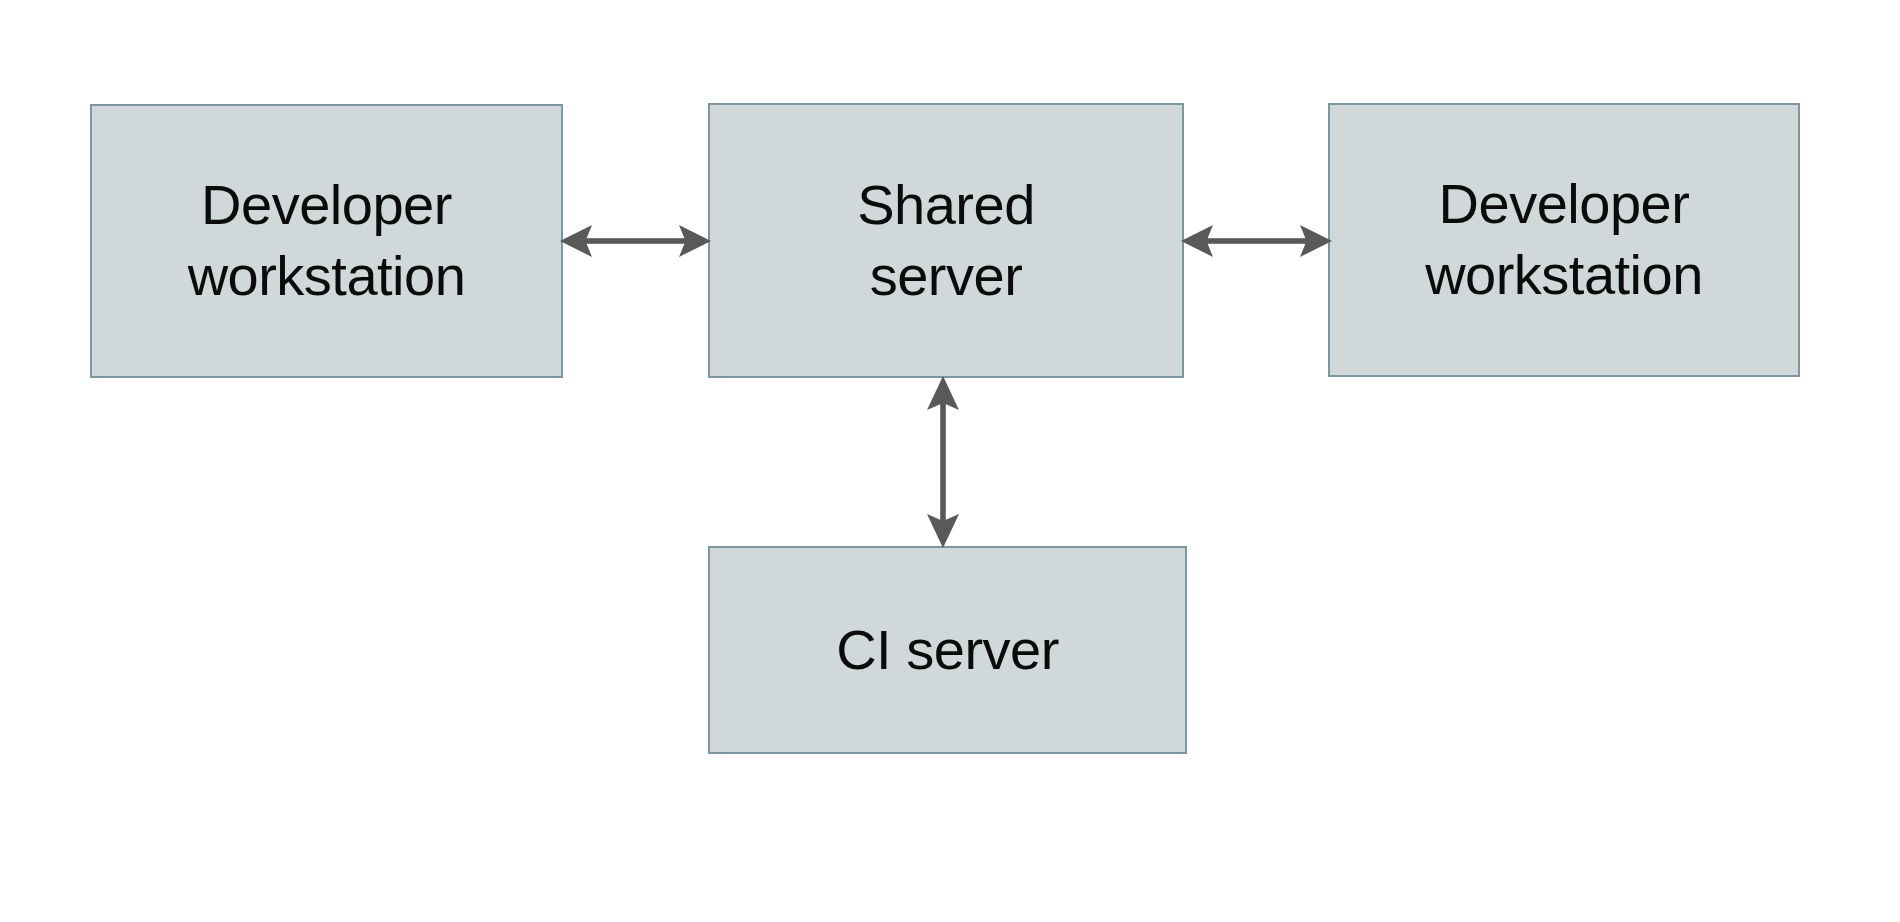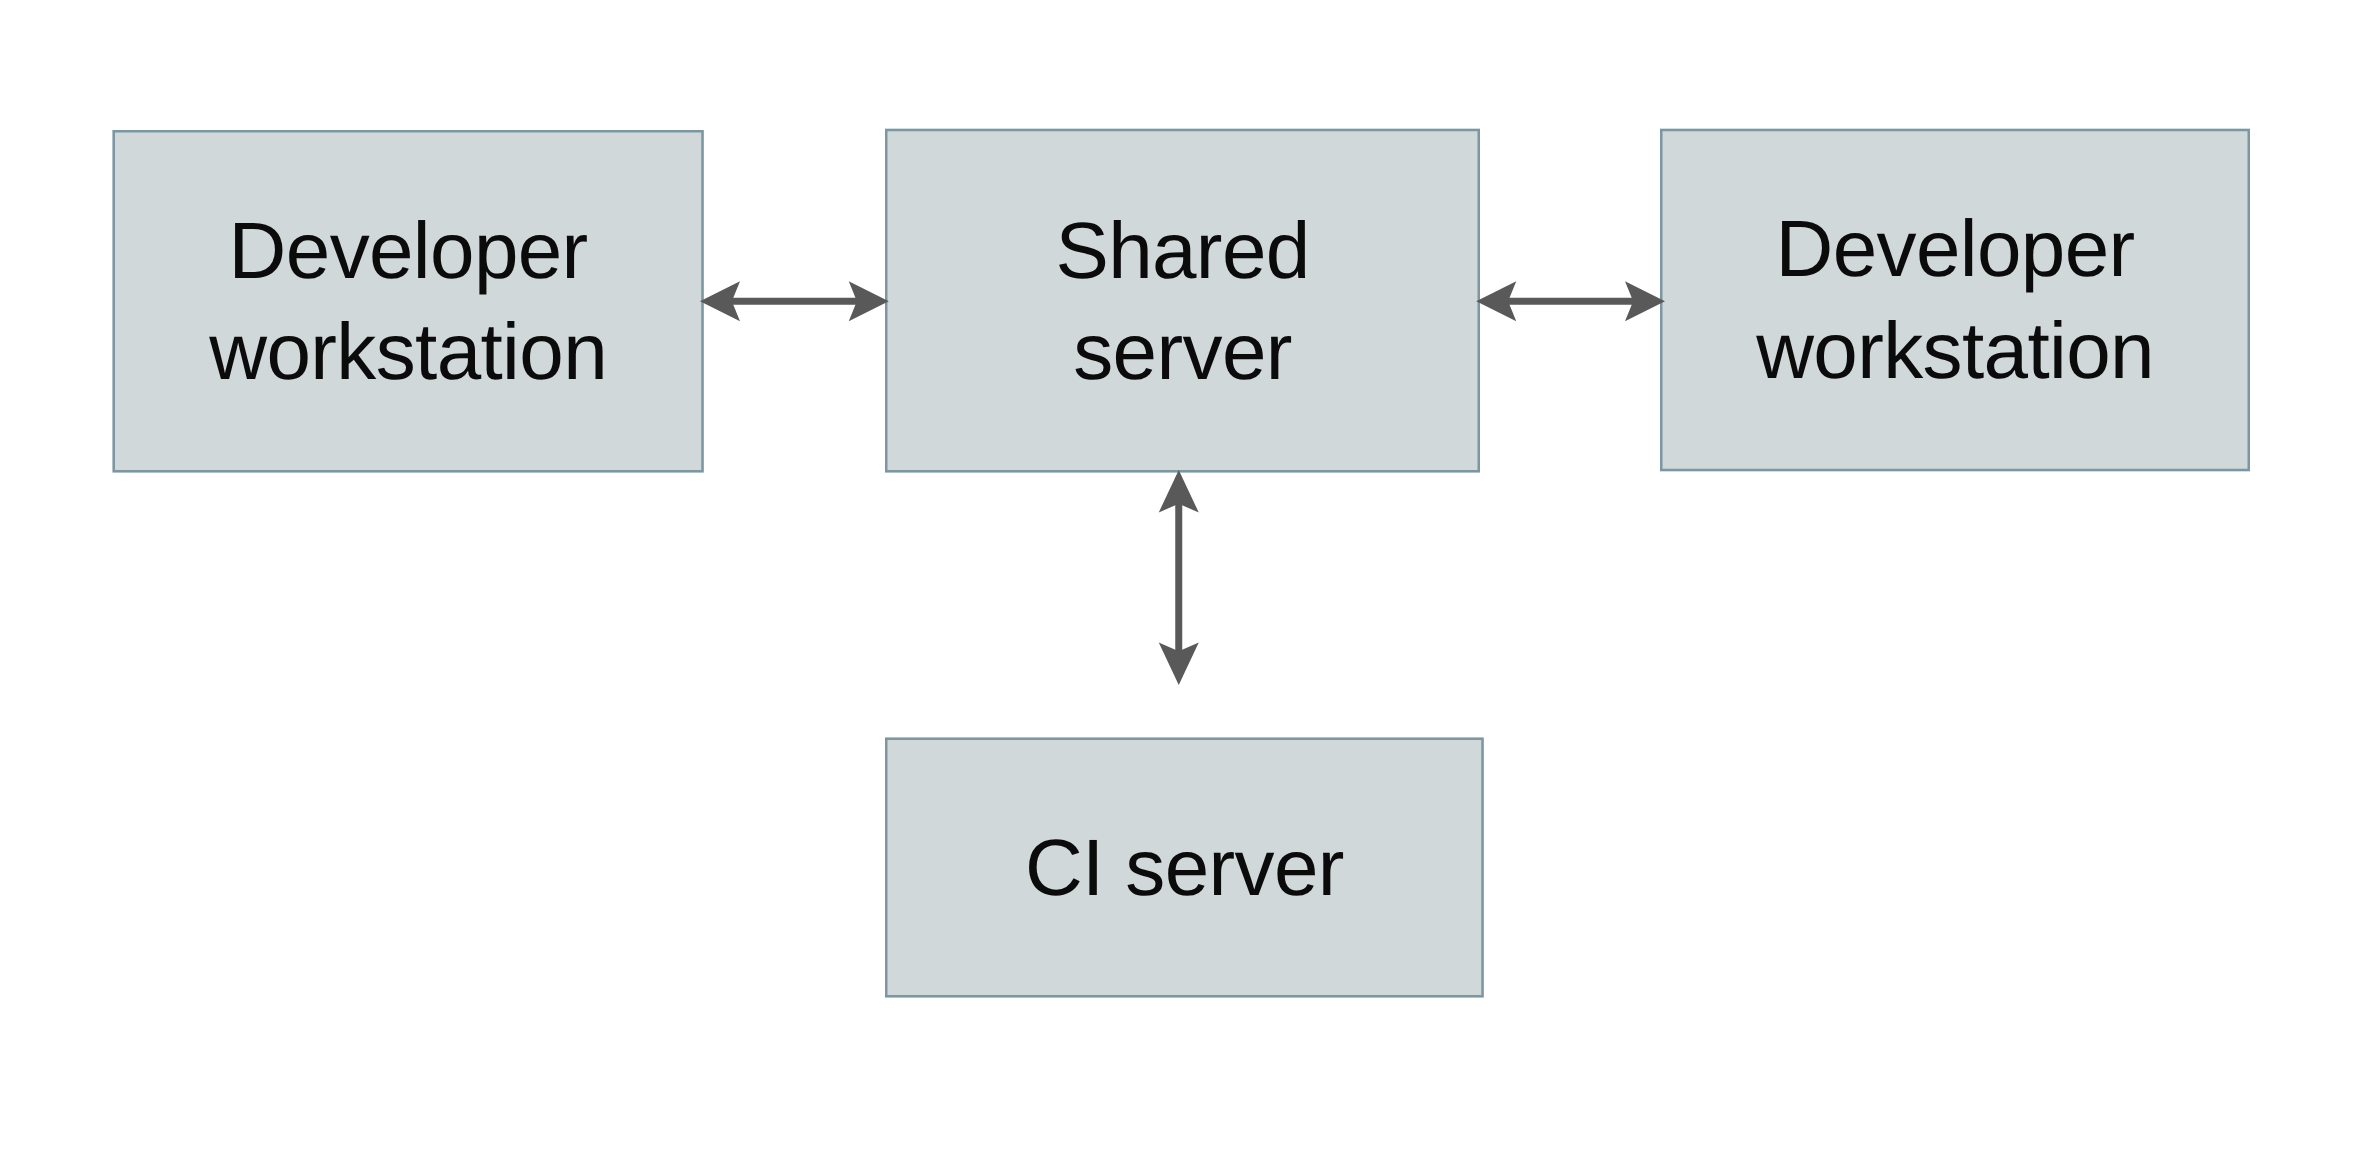--- a/index.html
+++ b/index.html
@@ -22,32 +22,32 @@
     box-sizing: border-box;
     background: #d0d8da;
     border: 2px solid #7d97a2;
     display: flex;
     align-items: center;
     justify-content: center;
     text-align: center;
   }
   .node-label {
     font-family: "Liberation Sans", sans-serif;
-    font-size: 64px;
+    font-size: 56px;
     line-height: 1.26;
     color: #0b0b0b;
     letter-spacing: -0.5px;
     font-weight: 400;
     white-space: pre-line;
     padding: 0 8px;
   }
   #node-dev-left  { left: 90px;   top: 104px; width: 473px; height: 274px; }
   #node-shared    { left: 708px;  top: 103px; width: 476px; height: 275px; }
   #node-dev-right { left: 1328px; top: 103px; width: 472px; height: 274px; }
-  #node-ci        { left: 708px;  top: 546px; width: 479px; height: 208px; margin-top: 44px; }
+  #node-ci        { left: 708px;  top: 546px; width: 479px; height: 208px; }
 
   .edge {
     position: absolute;
     overflow: visible;
   }
   #edge-left-shared  { left: 558px;  top: 196px; width: 155px; height: 90px; }
   #edge-shared-right { left: 1179px; top: 196px; width: 155px; height: 90px; }
   #edge-shared-ci    { left: 898px;  top: 373px; width: 90px;  height: 178px; }
 </style>
 </head>

